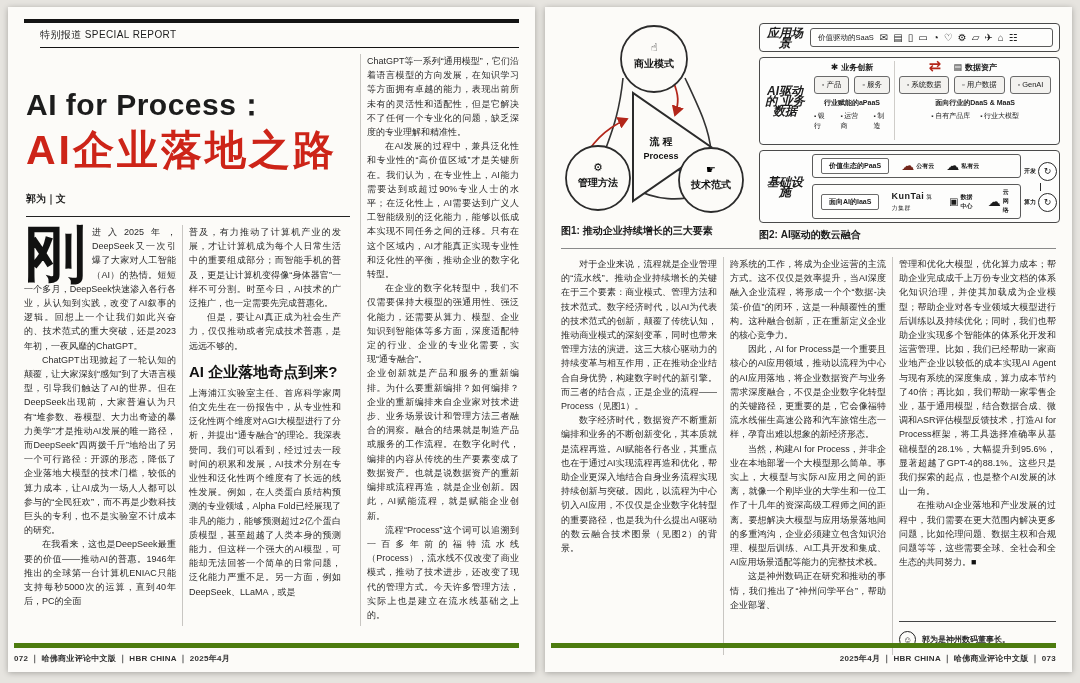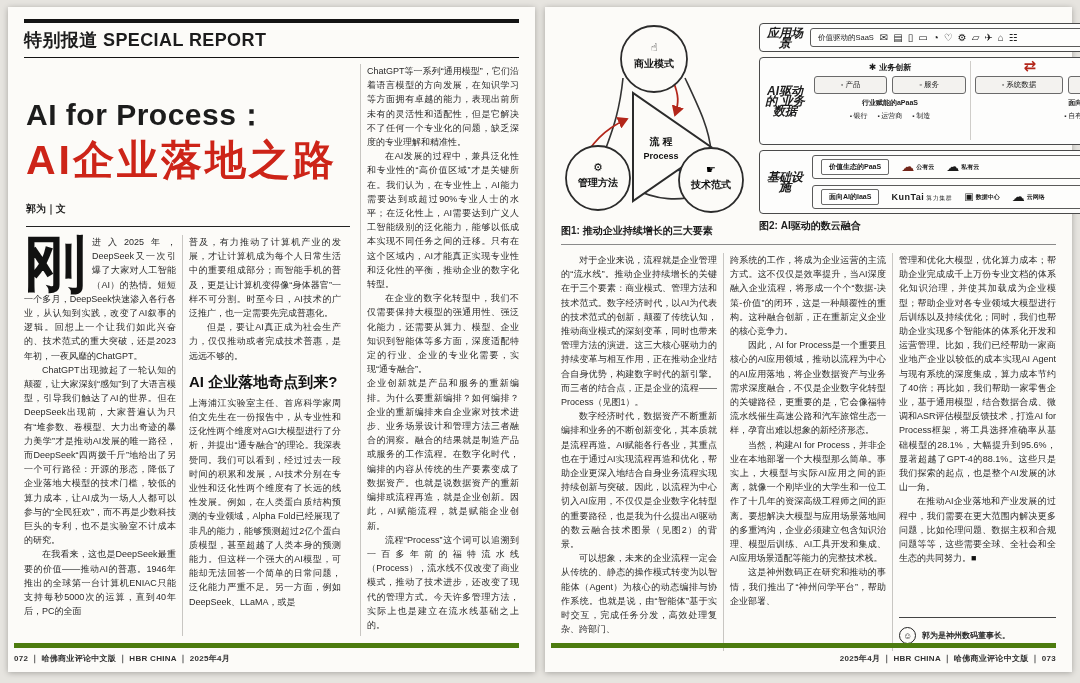--- a/index.html
+++ b/index.html
@@ -4,21 +4,21 @@
 <style>
   html,body{margin:0;padding:0;}
   body{width:1080px;height:683px;background:#e6e4df;font-family:"Liberation Sans","DejaVu Sans",sans-serif;color:#1c1c1c;overflow:hidden;}
   .spread{position:relative;width:1080px;height:683px;}
   .page{position:absolute;top:7px;width:527px;height:665px;background:#fcfbf8;box-shadow:0 1px 6px rgba(0,0,0,.28);box-sizing:border-box;padding:12px 16px 30px;}
   .page-left{left:8px;}
   .page-right{left:545px;}
 
   
   .topbar{height:4px;background:#141414;margin-bottom:3px;}
-  .eyebrow{font-size:18px;font-weight:bold;letter-spacing:.4px;padding:2px 0 5px;border-bottom:1.5px solid #141414;}
+  .eyebrow{font-size:10px;font-weight:normal;letter-spacing:.4px;padding:2px 0 5px;border-bottom:1.5px solid #141414;margin-left:16px;}
 
   
   .lp-body{display:flex;margin-top:6px;height:572px;}
   .lp-main{width:330px;display:flex;flex-direction:column;}
   .vr{width:1px;background:#c8c6c2;margin:0 6px;}
   .titleblock{padding:34px 4px 0 2px;}
   .title1{font-size:30px;font-weight:bold;letter-spacing:.5px;line-height:34px;}
   .title2{font-size:41px;font-weight:bold;color:#cd2418;letter-spacing:3px;line-height:48px;margin-top:4px;}
   .byline{font-size:10px;font-weight:bold;margin:18px 0 10px;}
   .titlerule{border-bottom:1.5px solid #222;margin-bottom:8px;}
@@ -43,21 +43,21 @@
   .f2label{width:46px;font-size:12px;font-weight:bold;display:flex;align-items:center;justify-content:center;text-align:center;line-height:10px;padding:2px;font-style:italic;}
   .f2row1inner{border:1px solid #5a5a5a;border-radius:3px;margin:4px 6px 4px 0;flex:1;display:flex;align-items:center;padding:3px 7px;gap:6px;}
   .saastxt{font-size:7.5px;font-weight:normal;white-space:nowrap;}
   .iconrow{font-size:10px;letter-spacing:5px;color:#222;white-space:nowrap;overflow:hidden;}
   .f2row2content{flex:1;display:flex;position:relative;padding:3px 4px 4px 0;}
   .half{flex:1;padding:1px 4px;display:flex;flex-direction:column;gap:3px;}
   .half+.half{border-left:1px solid #cfcdc9;}
   .halfhead{font-size:8px;font-weight:bold;text-align:center;}
   .halfhead .hicon{font-size:9px;margin-right:3px;}
   .btnrow{display:flex;gap:5px;justify-content:center;}
-  .btn{border:1px solid #6a6a6a;border-radius:3px;background:#f3f2ef;font-size:7.5px;padding:3px 26px;white-space:nowrap;}
+  .btn{border:1px solid #6a6a6a;border-radius:3px;background:#f3f2ef;font-size:7.5px;padding:3px 7px;white-space:nowrap;}
   .btn::before{content:"▫ ";font-size:7px;}
   .subhead{font-size:7px;font-weight:bold;text-align:center;margin-top:1px;}
   .itemsrow{display:flex;gap:10px;justify-content:center;font-size:7px;color:#222;}
   .itemsrow span::before{content:"▪ ";font-size:6px;}
   .swap{position:absolute;left:50%;top:1px;transform:translateX(-50%);color:#b3261a;font-size:15px;font-weight:bold;line-height:14px;}
   .f2row3content{flex:1;display:flex;align-items:stretch;padding-right:2px;}
   .stack{flex:1;display:flex;flex-direction:column;justify-content:center;}
   .ibox{border:1px solid #5a5a5a;border-radius:3px;margin:3px 2px;display:flex;align-items:center;gap:12px;padding:3px 8px;}
   .tagbox{border:1px solid #6a6a6a;border-radius:2px;padding:2px 7px;font-weight:bold;font-size:7px;background:#fff;white-space:nowrap;}
   .cloud{font-size:13px;line-height:12px;}
@@ -255,21 +255,20 @@
         <div class="figcap" style="text-align:left">图2: AI驱动的数云融合</div>
       </div>
     </div>
 
     <div class="rp-rule"></div>
 
     <div class="rp-cols">
       <div class="col" style="width:156px">
         <p class="ind">对于企业来说，流程就是企业管理的“流水线”。推动企业持续增长的关键在于三个要素：商业模式、管理方法和技术范式。数字经济时代，以AI为代表的技术范式的创新，颠覆了传统认知，推动商业模式的深刻变革，同时也带来管理方法的演进。这三大核心驱动力的持续变革与相互作用，正在推动企业结合自身优势，构建数字时代的新引擎。而三者的结合点，正是企业的流程——Process（见图1）。</p>
         <p class="ind">数字经济时代，数据资产不断重新编排和业务的不断创新变化，其本质就是流程再造。AI赋能各行各业，其重点也在于通过AI实现流程再造和优化，帮助企业更深入地结合自身业务流程实现持续创新与突破。因此，以流程为中心切入AI应用，不仅仅是企业数字化转型的重要路径，也是我为什么提出AI驱动的数云融合技术图景（见图2）的背景。</p>
-        <p class="ind">可以想象，未来的企业流程一定会从传统的、静态的操作模式转变为以智能体（Agent）为核心的动态编排与协作系统。也就是说，由“智能体”基于实时交互，完成任务分发，高效处理复杂、跨部门、</p>
       </div>
       <div class="vr"></div>
       <div class="col" style="width:156px">
         <p>跨系统的工作，将成为企业运营的主流方式。这不仅仅是效率提升，当AI深度融入企业流程，将形成一个个“数据-决策-价值”的闭环，这是一种颠覆性的重构。这种融合创新，正在重新定义企业的核心竞争力。</p>
         <p class="ind">因此，AI for Process是一个重要且核心的AI应用领域，推动以流程为中心的AI应用落地，将企业数据资产与业务需求深度融合，不仅是企业数字化转型的关键路径，更重要的是，它会像福特流水线催生高速公路和汽车旅馆生态一样，孕育出难以想象的新经济形态。</p>
         <p class="ind">当然，构建AI for Process，并非企业在本地部署一个大模型那么简单。事实上，大模型与实际AI应用之间的距离，就像一个刚毕业的大学生和一位工作了十几年的资深高级工程师之间的距离。要想解决大模型与应用场景落地间的多重鸿沟，企业必须建立包含知识治理、模型后训练、AI工具开发和集成、AI应用场景适配等能力的完整技术栈。</p>
         <p class="ind">这是神州数码正在研究和推动的事情，我们推出了“神州问学平台”，帮助企业部署、</p>
       </div>
       <div class="vr"></div>
       <div class="col" style="flex:1">

